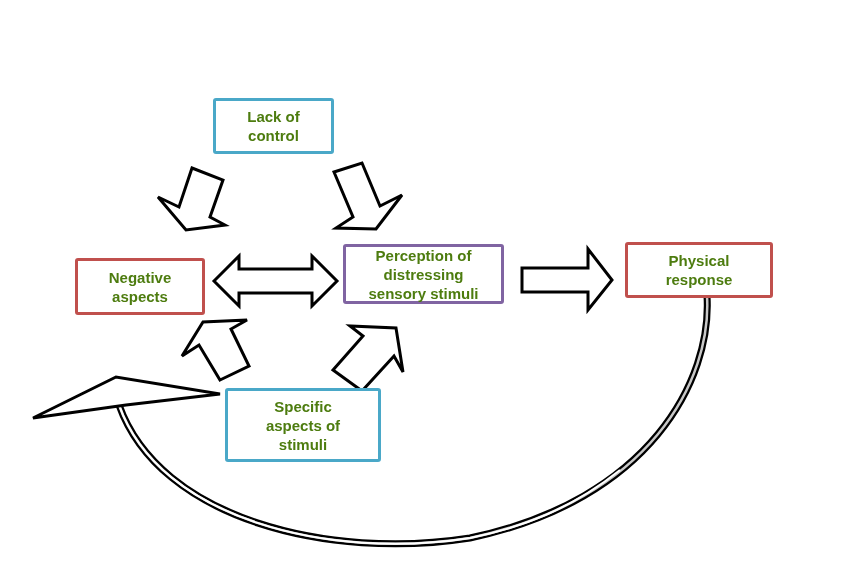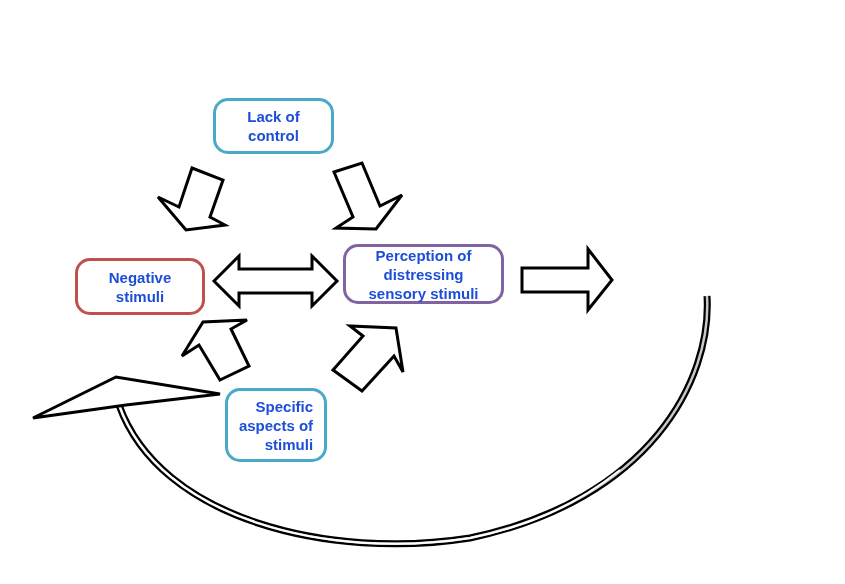--- a/index.html
+++ b/index.html
@@ -19,42 +19,42 @@
       left: 0;
       top: 0;
       width: 845px;
       height: 584px;
     }
     .node {
       position: absolute;
       box-sizing: border-box;
       background: #ffffff;
       border: 3px solid #000;
-      border-radius: 15px;
+      border-radius: 3px;
       display: flex;
       align-items: center;
       justify-content: center;
       text-align: center;
       font-family: "Liberation Sans", sans-serif;
       font-weight: bold;
       font-size: 15px;
       line-height: 19px;
-      color: #1d4ed8;
+      color: #4d7c0f;
       white-space: pre-line;
       padding: 0 4px;
     }
     .teal { border-color: #4aa8c8; }
     .red { border-color: #c0504d; }
     .purple { border-color: #8064a2; }
 
     #node-lack-of-control { left: 213px; top: 98px; width: 121px; height: 56px; }
     #node-negative-affect { left: 75px; top: 258px; width: 130px; height: 57px; }
     #node-perception { left: 343px; top: 244px; width: 161px; height: 60px; }
     #node-physical-response { left: 625px; top: 242px; width: 148px; height: 56px; }
-    #node-specific-aspects { left: 225px; top: 388px; width: 102px; height: 74px; text-align: right; }
+    #node-specific-aspects { left: 225px; top: 388px; width: 156px; height: 74px; }
   </style>
 </head>
 <body>
 
 <div id="stage">
 
   <svg id="arrows" viewBox="0 0 845 584" xmlns="http://www.w3.org/2000/svg">
 
     <g>
       <path d="M 707 296 C 712 380, 650 500, 470 538 C 330 560, 160 520, 119 405" fill="none" stroke="#000" stroke-width="7" stroke-linecap="butt"></path>
@@ -73,23 +73,25 @@
 
     <polygon points="220,380 249,366 231,329 247,320 203,322 182,356 199,345" fill="#fff" stroke="#000" stroke-width="3" stroke-linejoin="miter"></polygon>
 
     <polygon points="333,370 362,391 394,356 403,372 396,328 350,326 363,336" fill="#fff" stroke="#000" stroke-width="3" stroke-linejoin="miter"></polygon>
   </svg>
 
   <div id="node-lack-of-control" class="node teal" style="border-color: rgb(74, 168, 200);">Lack of
 control</div>
 
   <div id="node-negative-affect" class="node red" style="border-color: rgb(192, 80, 77);">Negative
-stimuli</div>
+aspects</div>
 
   <div id="node-perception" class="node purple" style="border-color: rgb(128, 100, 162);">Perception of
 distressing
 sensory stimuli</div>
 
+  <div id="node-physical-response" class="node red" style="border-color: rgb(192, 80, 77);">Physical
+response</div>
 
   <div id="node-specific-aspects" class="node teal" style="border-color: rgb(74, 168, 200);">Specific
 aspects of
 stimuli</div>
 </div>
 
 </body></html>

